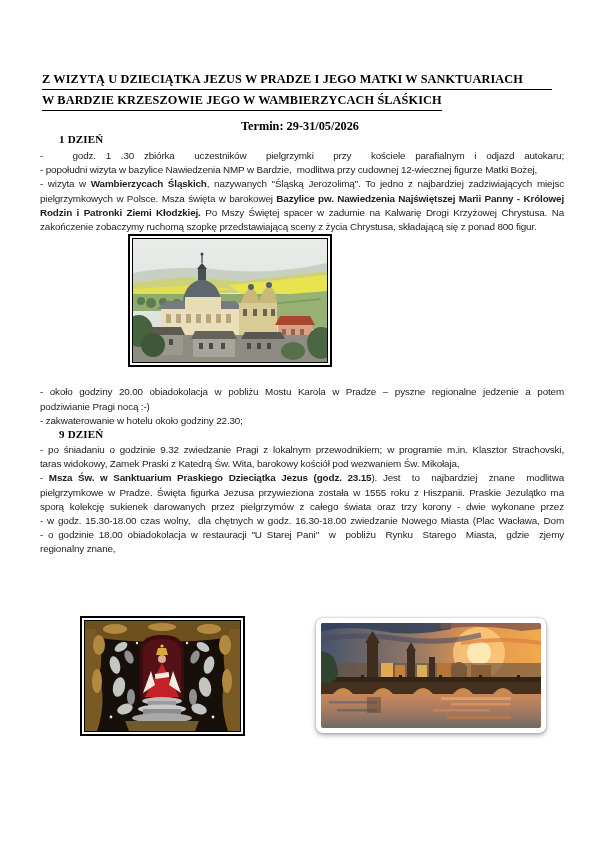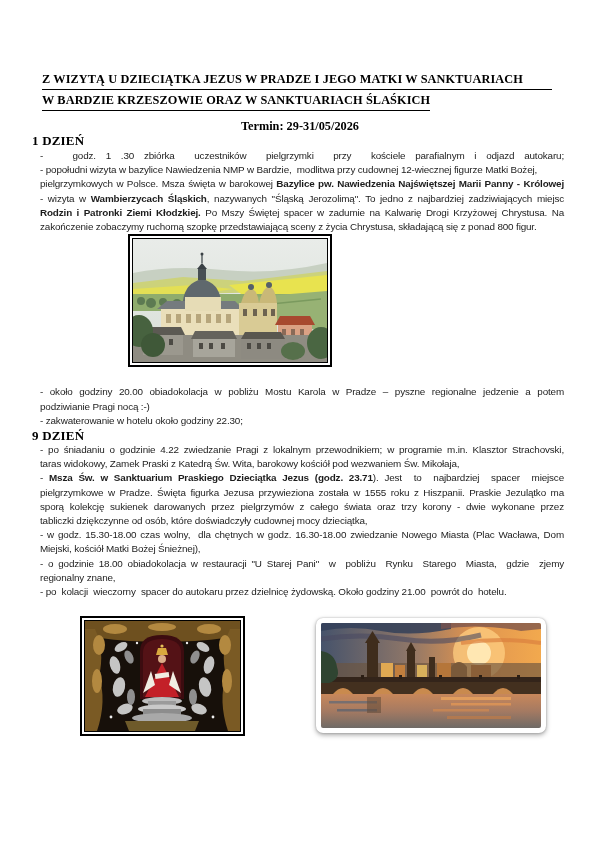--- a/index.html
+++ b/index.html
@@ -7,21 +7,21 @@
     position:relative;width:600px;height:849px;background:#ffffff;overflow:hidden;
     font-family:"Liberation Sans",sans-serif;color:#1c1c1c;
   }
   .serif{font-family:"Liberation Serif",serif;color:#000;font-weight:bold;}
   .title-line{position:absolute;left:42px;font-size:12.3px;letter-spacing:.1px;}
   .title-line .u{display:inline-block;border-bottom:1.5px solid #000;padding-bottom:1.5px;}
   .t1{top:72px;}
   .t1 .u{width:510px;}
   .t2{top:93px;}
   .termin{position:absolute;top:119px;left:0;width:600px;text-align:center;font-size:12.3px;}
-  .day-h{position:absolute;left:32px;font-size:13px;letter-spacing:.2px;}
+  .day-h{position:absolute;left:59px;font-size:11px;letter-spacing:.2px;}
   .h1{top:133px;} .h2{top:428px;}
   .txt{position:absolute;left:40px;width:524px;font-size:9.9px;letter-spacing:-0.15px;}
   .txt .ln{white-space:pre-wrap;}
   .txt .just{text-align:justify;text-align-last:justify;}
   .txt .b{font-weight:bold;}
   .blk1{top:149px;line-height:14.2px;}
   .blk1b{top:385px;line-height:14.5px;}
   .blk2{top:443px;line-height:14.2px;}
   .framed{position:absolute;border:2px solid #000;background:#fff;padding:2px;}
   .framed .inner{border:1px solid #000;font-size:0;line-height:0;}
@@ -36,31 +36,31 @@
 </style>
 </head>
 <body>
 
 <div class="page">
 
   <div class="serif title-line t1">
     <span class="u">Z WIZYTĄ U DZIECIĄTKA JEZUS W PRADZE I JEGO MATKI W SANKTUARIACH</span>
   </div>
   <div class="serif title-line t2">
-    <span class="u">W BARDZIE KRZESZOWIE ORAZ W SANKTUARIACH ŚLAŚKICH</span>
+    <span class="u">W BARDZIE KRZESZOWIE JEGO W WAMBIERZYCACH ŚLAŚKICH</span>
   </div>
 
   <div class="serif termin">Termin:  29-31/05/2026</div>
 
   <div class="serif day-h h1">1 DZIEŃ</div>
   <div class="txt blk1">
       <div class="ln just"><span>-   godz. 1 .30 zbiórka  uczestników  pielgrzymki  przy  kościele parafialnym i odjazd autokaru;</span></div>
       <div class="ln"><span>- popołudni wizyta w bazylice Nawiedzenia NMP w Bardzie,  modlitwa przy cudownej 12-wiecznej figurze Matki Bożej,</span></div>
+      <div class="ln just"><span>- wizyta w </span><span class="b">Wambierzycach Śląskich</span><span>, nazywanych "Śląską Jerozolimą". To jedno z najbardziej zadziwiających miejsc</span></div>
       <div class="ln just"><span>pielgrzymkowych w Polsce. Msza święta w barokowej </span><span class="b">Bazylice pw. Nawiedzenia Najświętszej Marii Panny - Królowej</span></div>
-      <div class="ln just"><span>- wizyta w </span><span class="b">Wambierzycach Śląskich</span><span>, nazywanych "Śląską Jerozolimą". To jedno z najbardziej zadziwiających miejsc</span></div>
       <div class="ln just"><span class="b">Rodzin i Patronki Ziemi Kłodzkiej.</span><span> Po Mszy Świętej spacer w zadumie na Kalwarię Drogi Krzyżowej Chrystusa. Na</span></div>
       <div class="ln"><span>zakończenie zobaczymy ruchomą szopkę przedstawiającą sceny z życia Chrystusa, składającą się z ponad 800 figur.</span></div>
     </div>
 
   <div class="framed img1">
     <div class="inner">
       <svg width="194" height="123" viewBox="0 0 194 123">
         <defs>
           <linearGradient id="g1s" x1="0" y1="0" x2="0" y2="1">
             <stop offset="0" stop-color="#e9ece9"></stop>
@@ -146,31 +146,28 @@
   </div>
 
   <div class="txt blk1b">
       <div class="ln just"><span>- około godziny 20.00 obiadokolacja w pobliżu Mostu Karola w Pradze – pyszne regionalne jedzenie a potem</span></div>
       <div class="ln"><span>podziwianie Pragi nocą :-)</span></div>
       <div class="ln"><span>- zakwaterowanie w hotelu około godziny 22.30;</span></div>
     </div>
 
   <div class="serif day-h h2">9 DZIEŃ</div>
   <div class="txt blk2">
-      <div class="ln just"><span>- po śniadaniu o godzinie 4.22 zwiedzanie Pragi z lokalnym przewodnikiem; w programie m.in. Klasztor Strachovski,</span></div>
+      <div class="ln just"><span>- po śniadaniu o godzinie 9.32 zwiedzanie Pragi z lokalnym przewodnikiem; w programie m.in. Klasztor Strachovski,</span></div>
       <div class="ln"><span>taras widokowy, Zamek Praski z Katedrą Św. Wita, barokowy kościół pod wezwaniem Św. Mikołaja,</span></div>
-      <div class="ln just"><span>- </span><span class="b">Msza Św. w Sanktuarium Praskiego Dzieciątka Jezus (godz. 23.71</span><span>). Jest  to  najbardziej  spacer  miejsce</span></div>
+      <div class="ln just"><span>- </span><span class="b">Msza Św. w Sanktuarium Praskiego Dzieciątka Jezus (godz. 23.15</span><span>). Jest  to  najbardziej  znane  modlitwa</span></div>
       <div class="ln just"><span>pielgrzymkowe w Pradze. Święta figurka Jezusa przywieziona została w 1555 roku z Hiszpanii. Praskie Jezulątko ma</span></div>
       <div class="ln just"><span>sporą kolekcję sukienek darowanych przez pielgrzymów z całego świata oraz trzy korony - dwie wykonane przez</span></div>
-      <div class="ln"><span>tabliczki dziękczynne od osób, które doświadczyły cudownej mocy dzieciątka,</span></div>
       <div class="ln just"><span>- w godz. 15.30-18.00 czas wolny,  dla chętnych w godz. 16.30-18.00 zwiedzanie Nowego Miasta (Plac Wacława, Dom</span></div>
-      <div class="ln"><span>Miejski, kościół Matki Bożej Śnieżnej),</span></div>
       <div class="ln just"><span>- o godzinie 18.00 obiadokolacja w restauracji "U Starej Pani"  w  pobliżu  Rynku  Starego  Miasta,  gdzie  zjemy</span></div>
       <div class="ln"><span>regionalny znane,</span></div>
-      <div class="ln"><span>- po  kolacji  wieczorny  spacer do autokaru przez dzielnicę żydowską. Około godziny 21.00  powrót do  hotelu.</span></div>
     </div>
 
   <div class="framed img2">
     <div class="inner">
       <svg width="155" height="110" viewBox="0 0 155 110">
         <rect width="155" height="110" fill="#17100a"></rect>
         <path d="M0,0 H155 V14 Q120,22 77,20 Q35,22 0,14 Z" fill="#6e501f"></path>
         <path d="M10,8 Q20,30 14,55 Q22,80 12,110 H0 V8 Z" fill="#7a5a24"></path>
         <path d="M145,8 Q135,30 141,55 Q133,80 143,110 H155 V8 Z" fill="#7a5a24"></path>
         <g fill="#b38940">

